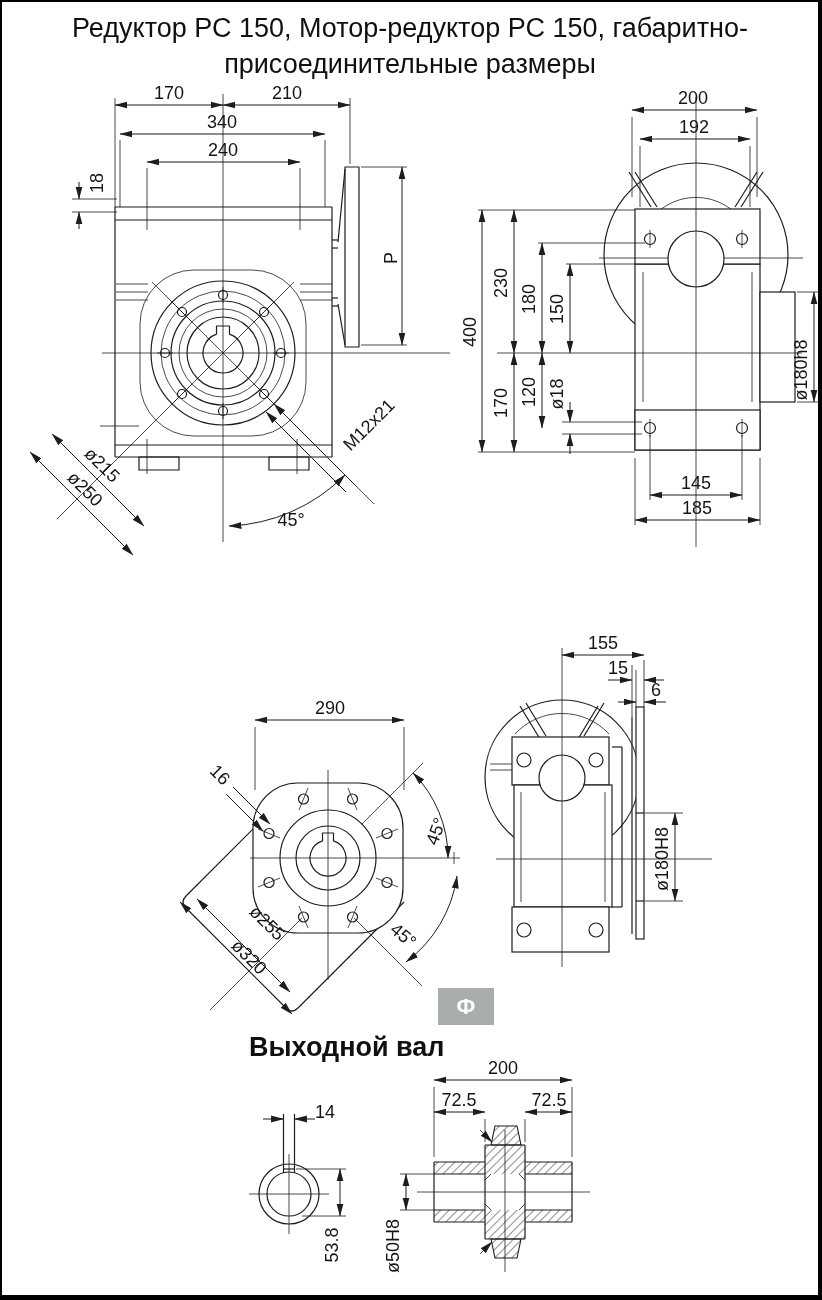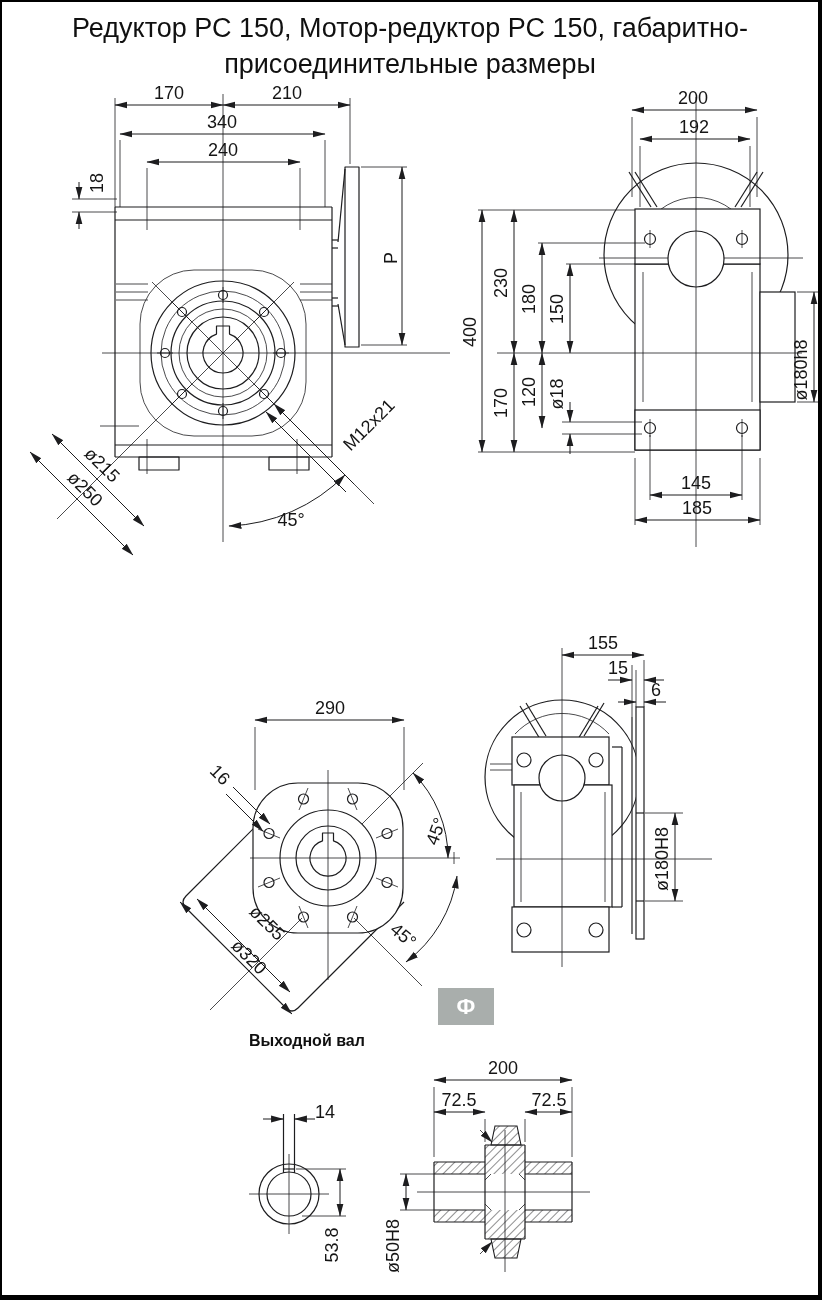--- a/index.html
+++ b/index.html
@@ -3,21 +3,21 @@
 <meta charset="utf-8">
 <style>
   html,body{margin:0;padding:0;background:#e8e8e8;}
   #page{
     position:relative;width:822px;height:1300px;background:#ffffff;
     border-top:2px solid #000;border-left:2px solid #000;border-right:4px solid #000;border-bottom:5px solid #000;
     box-sizing:border-box;overflow:hidden;
     font-family:"Liberation Sans",sans-serif;color:#1d1d1f;
   }
   .title{position:absolute;left:0;width:100%;text-align:center;font-size:27px;line-height:36px;color:#101010;}
-  .title3{position:absolute;font-size:16px;font-weight:bold;color:#101010;}
+  .title3{position:absolute;font-size:27px;font-weight:bold;color:#101010;}
   .badge{position:absolute;display:flex;align-items:center;justify-content:center;
          font-weight:bold;font-size:22px;color:#ffffff;}
   svg{position:absolute;overflow:visible;}
   .ln{fill:none;stroke:#1d1d1f;stroke-width:1.2;stroke-linejoin:round;}
   .tn{fill:none;stroke:#1d1d1f;stroke-width:0.8;}
   .wh{fill:#ffffff;stroke:#1d1d1f;stroke-width:1.2;}
   .ht{fill:url(#hat);stroke:none;}
   .hts{fill:url(#hat);stroke:#1d1d1f;stroke-width:1.1;}
   .dim{fill:none;stroke:#1d1d1f;stroke-width:1;marker-start:url(#ar);marker-end:url(#ar);}
   .de {fill:none;stroke:#1d1d1f;stroke-width:1;marker-end:url(#ar);}

